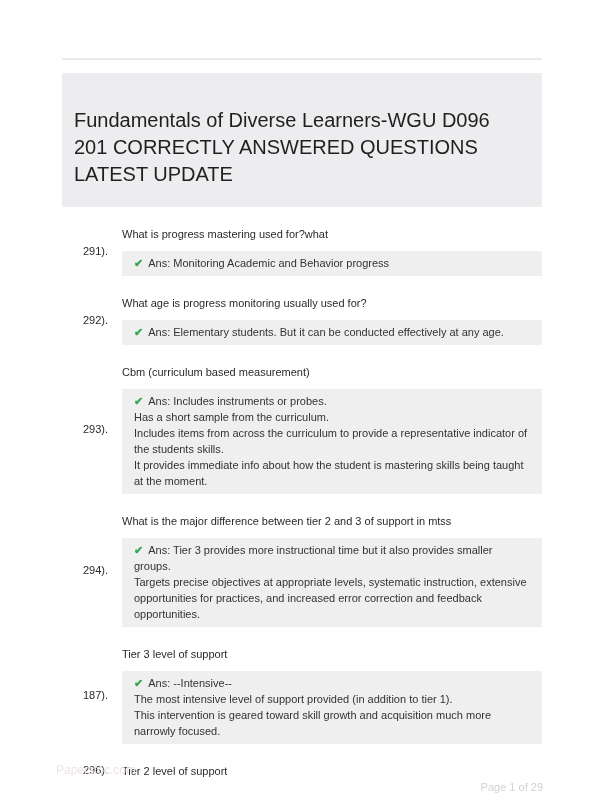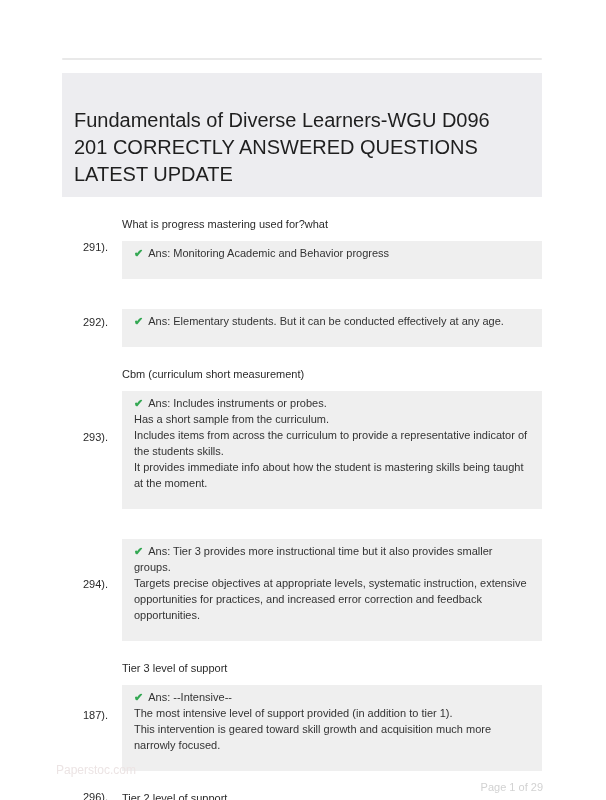--- a/index.html
+++ b/index.html
@@ -20,21 +20,21 @@
   }
   .top-rule {
     margin-top: 58px;
     height: 2px;
     background: #e9e9e9;
     border-radius: 1px;
   }
   .title-box {
     margin-top: 13px;
     background: #ededf0;
-    padding: 7px 14px 9px 12px;
+    padding: 7px 14px 19px 12px;
     font-size: 20px;
     line-height: 27px;
     color: #1f1f1f;
     white-space: pre-line;
     font-weight: 400;
   }
   .qa {
     display: flex;
     margin-top: 20px;
     align-items: center;
@@ -52,21 +52,21 @@
   }
   .qa-body { flex: 1; min-width: 0; }
   .qa-question {
     font-size: 11px;
     line-height: 14px;
     color: #2a2a2a;
   }
   .qa-answer {
     margin-top: 10px;
     background: #efefef;
-    padding: 4px 10px 18px 12px;
+    padding: 4px 10px 5px 12px;
     font-size: 11px;
     line-height: 16px;
     color: #333333;
   }
   .check-icon {
     color: #34a853;
     font-size: 11px;
     margin-right: 5px;
     font-weight: bold;
   }
@@ -106,42 +106,44 @@
         <div class="qa-question">What is progress mastering used for?what</div>
         <div class="qa-answer">
           <span class="check-icon">✔</span><span class="answer-text">Ans: Monitoring Academic and Behavior progress</span>
         </div>
       </div>
     </div>
 
     <div class="qa">
       <div class="qa-num">292).</div>
       <div class="qa-body">
+        <div class="qa-question">What age is progress monitoring usually used for?</div>
         <div class="qa-answer">
           <span class="check-icon">✔</span><span class="answer-text">Ans: Elementary students. But it can be conducted effectively at any age.</span>
         </div>
       </div>
     </div>
 
     <div class="qa">
       <div class="qa-num">293).</div>
       <div class="qa-body">
-        <div class="qa-question">Cbm (curriculum short measurement)</div>
+        <div class="qa-question">Cbm (curriculum based measurement)</div>
         <div class="qa-answer">
           <span class="check-icon">✔</span><span class="answer-text">Ans: Includes instruments or probes.
 Has a short sample from the curriculum.
 Includes items from across the curriculum to provide a representative indicator of the students skills.
 It provides immediate info about how the student is mastering skills being taught at the moment.</span>
         </div>
       </div>
     </div>
 
     <div class="qa">
       <div class="qa-num">294).</div>
       <div class="qa-body">
+        <div class="qa-question">What is the major difference between tier 2 and 3 of support in mtss</div>
         <div class="qa-answer">
           <span class="check-icon">✔</span><span class="answer-text">Ans: Tier 3 provides more instructional time but it also provides smaller groups.
 Targets precise objectives at appropriate levels, systematic instruction, extensive opportunities for practices, and increased error correction and feedback opportunities.</span>
         </div>
       </div>
     </div>
 
     <div class="qa">
       <div class="qa-num">187).</div>
       <div class="qa-body">

